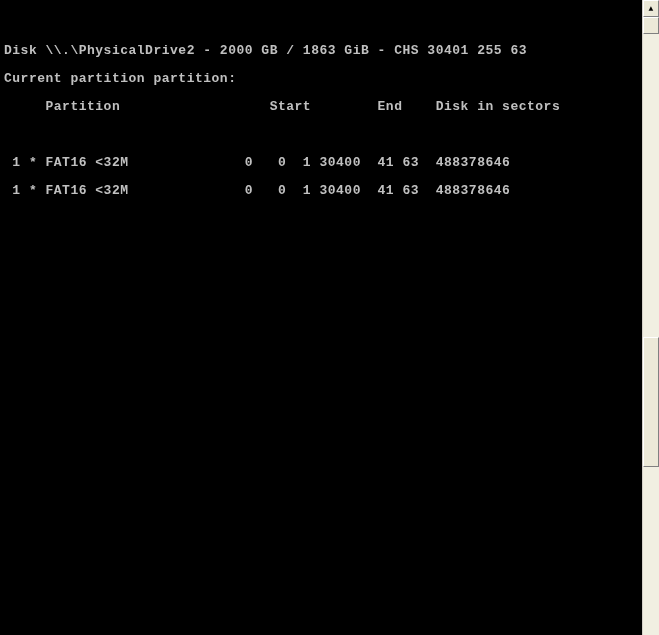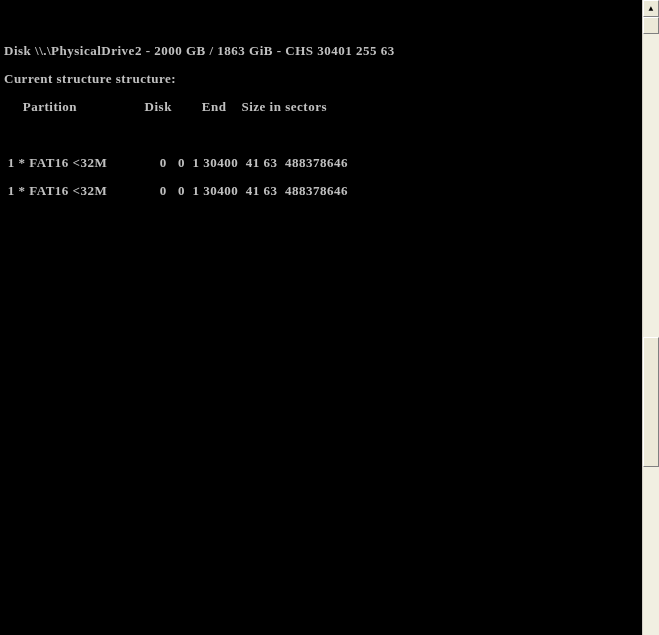--- a/index.html
+++ b/index.html
@@ -5,33 +5,33 @@
     * { margin: 0; padding: 0; box-sizing: border-box; }
     body { background: #ece9d8; width: 659px; height: 635px; overflow: hidden; font-family: "Courier New", monospace; }
     .window { width: 659px; height: 635px; display: flex; flex-direction: column; }
     .titlebar { height: 4px; background: #0a246a; }
     .content-area { flex: 1; display: flex; position: relative; background: #ece9d8; }
     .terminal { background: #000; color: #c0c0c0; font-size: 13px; line-height: 14px; white-space: pre; padding: 2px 4px; flex: 1; position: relative; overflow: hidden; font-weight: bold; letter-spacing: 0.5px; }
     .vscroll { width: 17px; background: #ece9d8; border-left: 1px solid #d4d0c8; display: flex; flex-direction: column; }
     .scroll-btn { height: 17px; background: #ece9d8; border: 1px solid #fff; border-right-color: #808080; border-bottom-color: #808080; display: flex; align-items: center; justify-content: center; font-size: 8px; color: #000; }
     .scroll-track { flex: 1; background: #f1efe2; position: relative; }
     .scroll-thumb { position: absolute; left: 0; right: 0; background: #ece9d8; border: 1px solid #fff; border-right-color: #808080; border-bottom-color: #808080; }
-    .line { min-height: 14px; font-family: Liberation Serif, serif; }
+    .line { min-height: 14px; }
   </style>
 </head>
 <body>
 
 <div class="window">
   <div class="titlebar"></div>
   <div class="content-area">
     <div class="terminal">
 <div class="line"></div>
 <div class="line">Disk \\.\PhysicalDrive2 - 2000 GB / 1863 GiB - CHS 30401 255 63</div>
-<div class="line">Current structure structure:</div>
-<div class="line">     Partition                  Disk        End    Size in sectors</div>
+<div class="line">Current partition partition:</div>
+<div class="line">     Partition                  Start        End    Disk in sectors</div>
 <div class="line"></div>
 <div class="line"> 1 * FAT16 &lt;32M              0   0  1 30400  41 63  488378646</div>
 <div class="line"> 1 * FAT16 &lt;32M              0   0  1 30400  41 63  488378646</div>
 <div class="line"></div>
 <div class="line"></div>
 <div class="line"></div>
 <div class="line"></div>
 <div class="line"></div>
 <div class="line"></div>
 <div class="line"></div>

